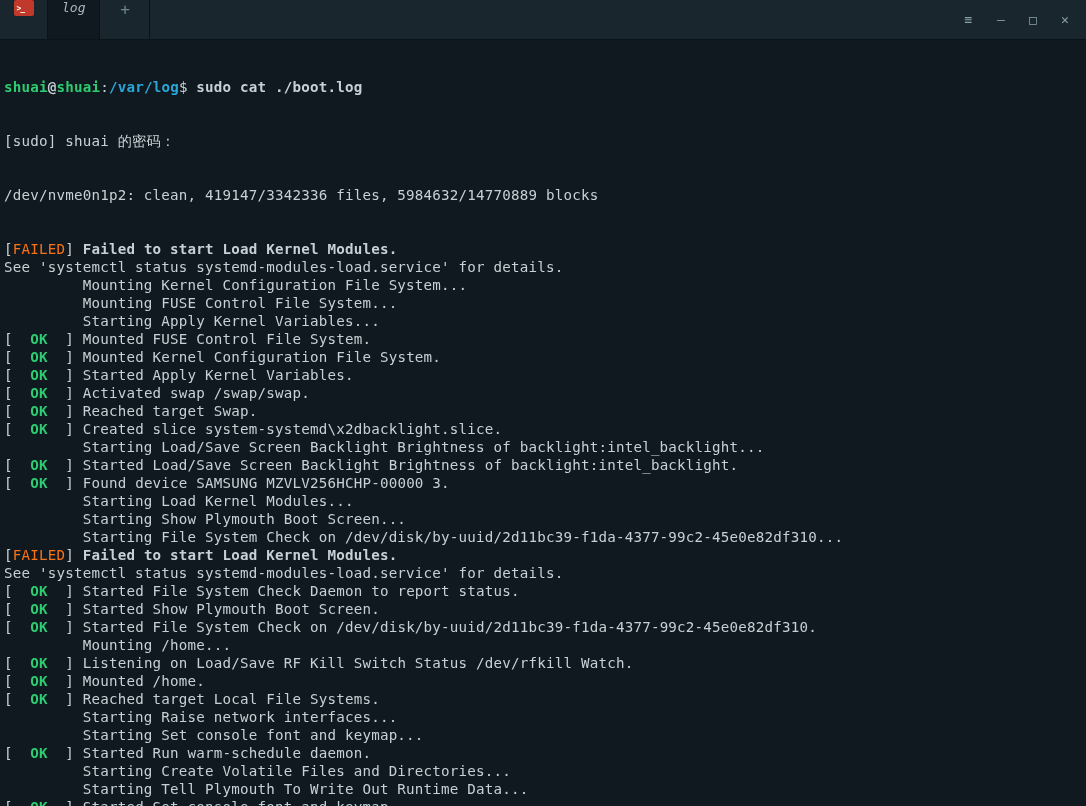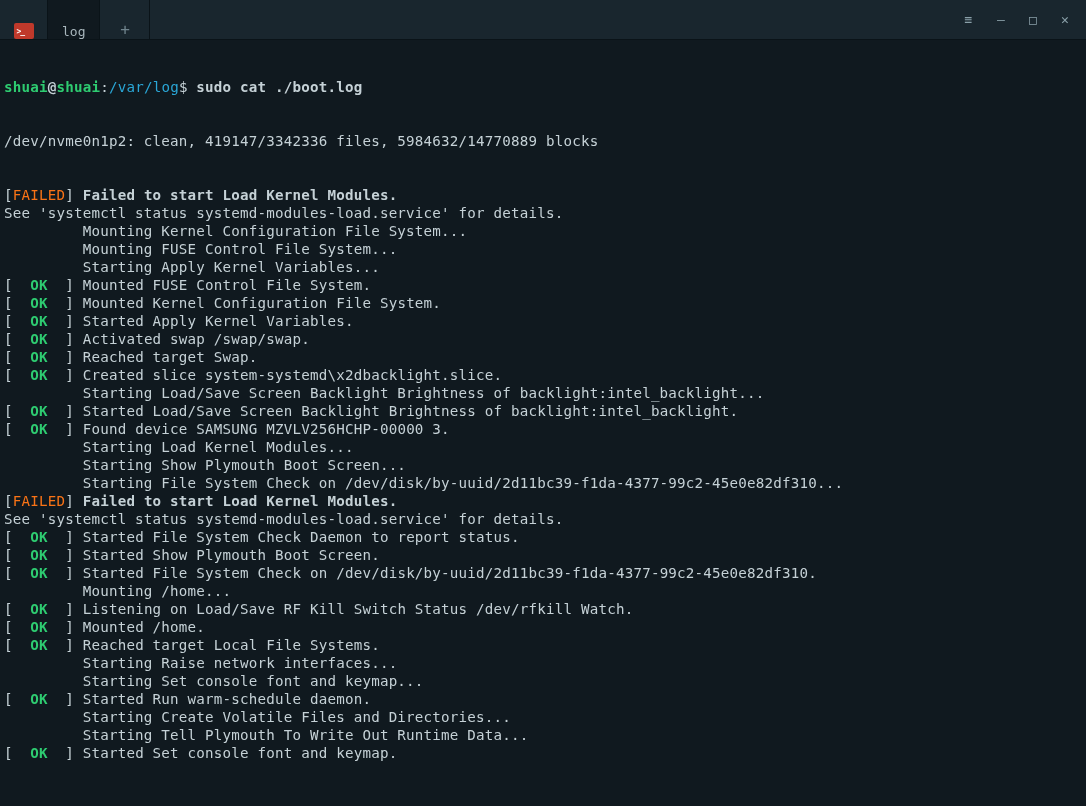--- a/index.html
+++ b/index.html
@@ -14,25 +14,26 @@
   }
   .titlebar {
     height: 40px;
     background: #19262e;
     display: flex;
     align-items: stretch;
     border-bottom: 1px solid #0a1318;
   }
   .tab {
     display: flex;
-    align-items: flex-end;
+    align-items: flex-start;
     padding: 0 14px;
     gap: 10px;
     border-right: 1px solid #0a1318;
     cursor: pointer;
+    font-style: italic;
   }
   .tab.icon-tab { padding: 0 10px; width: 48px; justify-content: center;}
   .tab.active { background: #10191f; }
   .term-icon {
     width: 20px; height: 16px;
     background: #c0392b;
     border-radius: 2px;
     display: flex; align-items: center; justify-content: flex-start;
     padding-left: 3px;
   }
@@ -53,21 +54,21 @@
 
   .terminal {
     padding: 2px 4px;
     line-height: 18px;
     white-space: pre;
   }
   .line { white-space: pre; font-size: 14.2px; letter-spacing: 0.2px;}
   .user { color: #2ecc71; font-weight: bold;}
   .host { color: #2ecc71; font-weight: bold;}
   .at   { color: #c5d1d6; font-weight: bold;}
-  .path { color: #2aa6d6; font-weight: normal;}
+  .path { color: #2aa6d6; font-weight: bold;}
   .dollar { color: #c5d1d6; }
   .cmd { color: #c5d1d6; font-weight: bold; }
   .dim { color: #c5d1d6; }
   .bracket { color: #c5d1d6; }
   .ok { color: #2ecc71; font-weight: bold;}
   .fail { color: #f97316; font-weight: normal;}
   .failtxt { color: #c5d1d6; font-weight: bold; text-align: right;}
 </style>
 </head>
 <body>
@@ -86,15 +87,16 @@
   <div class="win-controls">
     <span class="menu-icon">≡</span>
     <span>—</span>
     <span>□</span>
     <span>✕</span>
   </div>
 </div>
 
 <div class="terminal">
   <div class="line"><span class="user">shuai</span><span class="at">@</span><span class="host">shuai</span><span class="dim">:</span><span class="path">/var/log</span><span class="dollar">$ </span><span class="cmd">sudo cat ./boot.log</span></div>
+  <div class="line dim">[sudo] shuai 的密码：</div>
   <div class="line dim">/dev/nvme0n1p2: clean, 419147/3342336 files, 5984632/14770889 blocks</div>
   <div id="log-lines"><div class="line"><span class="bracket">[</span><span class="fail">FAILED</span><span class="bracket">] </span><span class="failtxt">Failed to start Load Kernel Modules.</span></div><div class="line"><span class="dim">See 'systemctl status systemd-modules-load.service' for details.</span></div><div class="line"><span class="dim">         Mounting Kernel Configuration File System...</span></div><div class="line"><span class="dim">         Mounting FUSE Control File System...</span></div><div class="line"><span class="dim">         Starting Apply Kernel Variables...</span></div><div class="line"><span class="bracket">[  </span><span class="ok">OK</span><span class="bracket">  ] </span><span class="dim">Mounted FUSE Control File System.</span></div><div class="line"><span class="bracket">[  </span><span class="ok">OK</span><span class="bracket">  ] </span><span class="dim">Mounted Kernel Configuration File System.</span></div><div class="line"><span class="bracket">[  </span><span class="ok">OK</span><span class="bracket">  ] </span><span class="dim">Started Apply Kernel Variables.</span></div><div class="line"><span class="bracket">[  </span><span class="ok">OK</span><span class="bracket">  ] </span><span class="dim">Activated swap /swap/swap.</span></div><div class="line"><span class="bracket">[  </span><span class="ok">OK</span><span class="bracket">  ] </span><span class="dim">Reached target Swap.</span></div><div class="line"><span class="bracket">[  </span><span class="ok">OK</span><span class="bracket">  ] </span><span class="dim">Created slice system-systemd\x2dbacklight.slice.</span></div><div class="line"><span class="dim">         Starting Load/Save Screen Backlight Brightness of backlight:intel_backlight...</span></div><div class="line"><span class="bracket">[  </span><span class="ok">OK</span><span class="bracket">  ] </span><span class="dim">Started Load/Save Screen Backlight Brightness of backlight:intel_backlight.</span></div><div class="line"><span class="bracket">[  </span><span class="ok">OK</span><span class="bracket">  ] </span><span class="dim">Found device SAMSUNG MZVLV256HCHP-00000 3.</span></div><div class="line"><span class="dim">         Starting Load Kernel Modules...</span></div><div class="line"><span class="dim">         Starting Show Plymouth Boot Screen...</span></div><div class="line"><span class="dim">         Starting File System Check on /dev/disk/by-uuid/2d11bc39-f1da-4377-99c2-45e0e82df310...</span></div><div class="line"><span class="bracket">[</span><span class="fail">FAILED</span><span class="bracket">] </span><span class="failtxt">Failed to start Load Kernel Modules.</span></div><div class="line"><span class="dim">See 'systemctl status systemd-modules-load.service' for details.</span></div><div class="line"><span class="bracket">[  </span><span class="ok">OK</span><span class="bracket">  ] </span><span class="dim">Started File System Check Daemon to report status.</span></div><div class="line"><span class="bracket">[  </span><span class="ok">OK</span><span class="bracket">  ] </span><span class="dim">Started Show Plymouth Boot Screen.</span></div><div class="line"><span class="bracket">[  </span><span class="ok">OK</span><span class="bracket">  ] </span><span class="dim">Started File System Check on /dev/disk/by-uuid/2d11bc39-f1da-4377-99c2-45e0e82df310.</span></div><div class="line"><span class="dim">         Mounting /home...</span></div><div class="line"><span class="bracket">[  </span><span class="ok">OK</span><span class="bracket">  ] </span><span class="dim">Listening on Load/Save RF Kill Switch Status /dev/rfkill Watch.</span></div><div class="line"><span class="bracket">[  </span><span class="ok">OK</span><span class="bracket">  ] </span><span class="dim">Mounted /home.</span></div><div class="line"><span class="bracket">[  </span><span class="ok">OK</span><span class="bracket">  ] </span><span class="dim">Reached target Local File Systems.</span></div><div class="line"><span class="dim">         Starting Raise network interfaces...</span></div><div class="line"><span class="dim">         Starting Set console font and keymap...</span></div><div class="line"><span class="bracket">[  </span><span class="ok">OK</span><span class="bracket">  ] </span><span class="dim">Started Run warm-schedule daemon.</span></div><div class="line"><span class="dim">         Starting Create Volatile Files and Directories...</span></div><div class="line"><span class="dim">         Starting Tell Plymouth To Write Out Runtime Data...</span></div><div class="line"><span class="bracket">[  </span><span class="ok">OK</span><span class="bracket">  ] </span><span class="dim">Started Set console font and keymap.</span></div></div>
 </div>
 
 </body></html>

